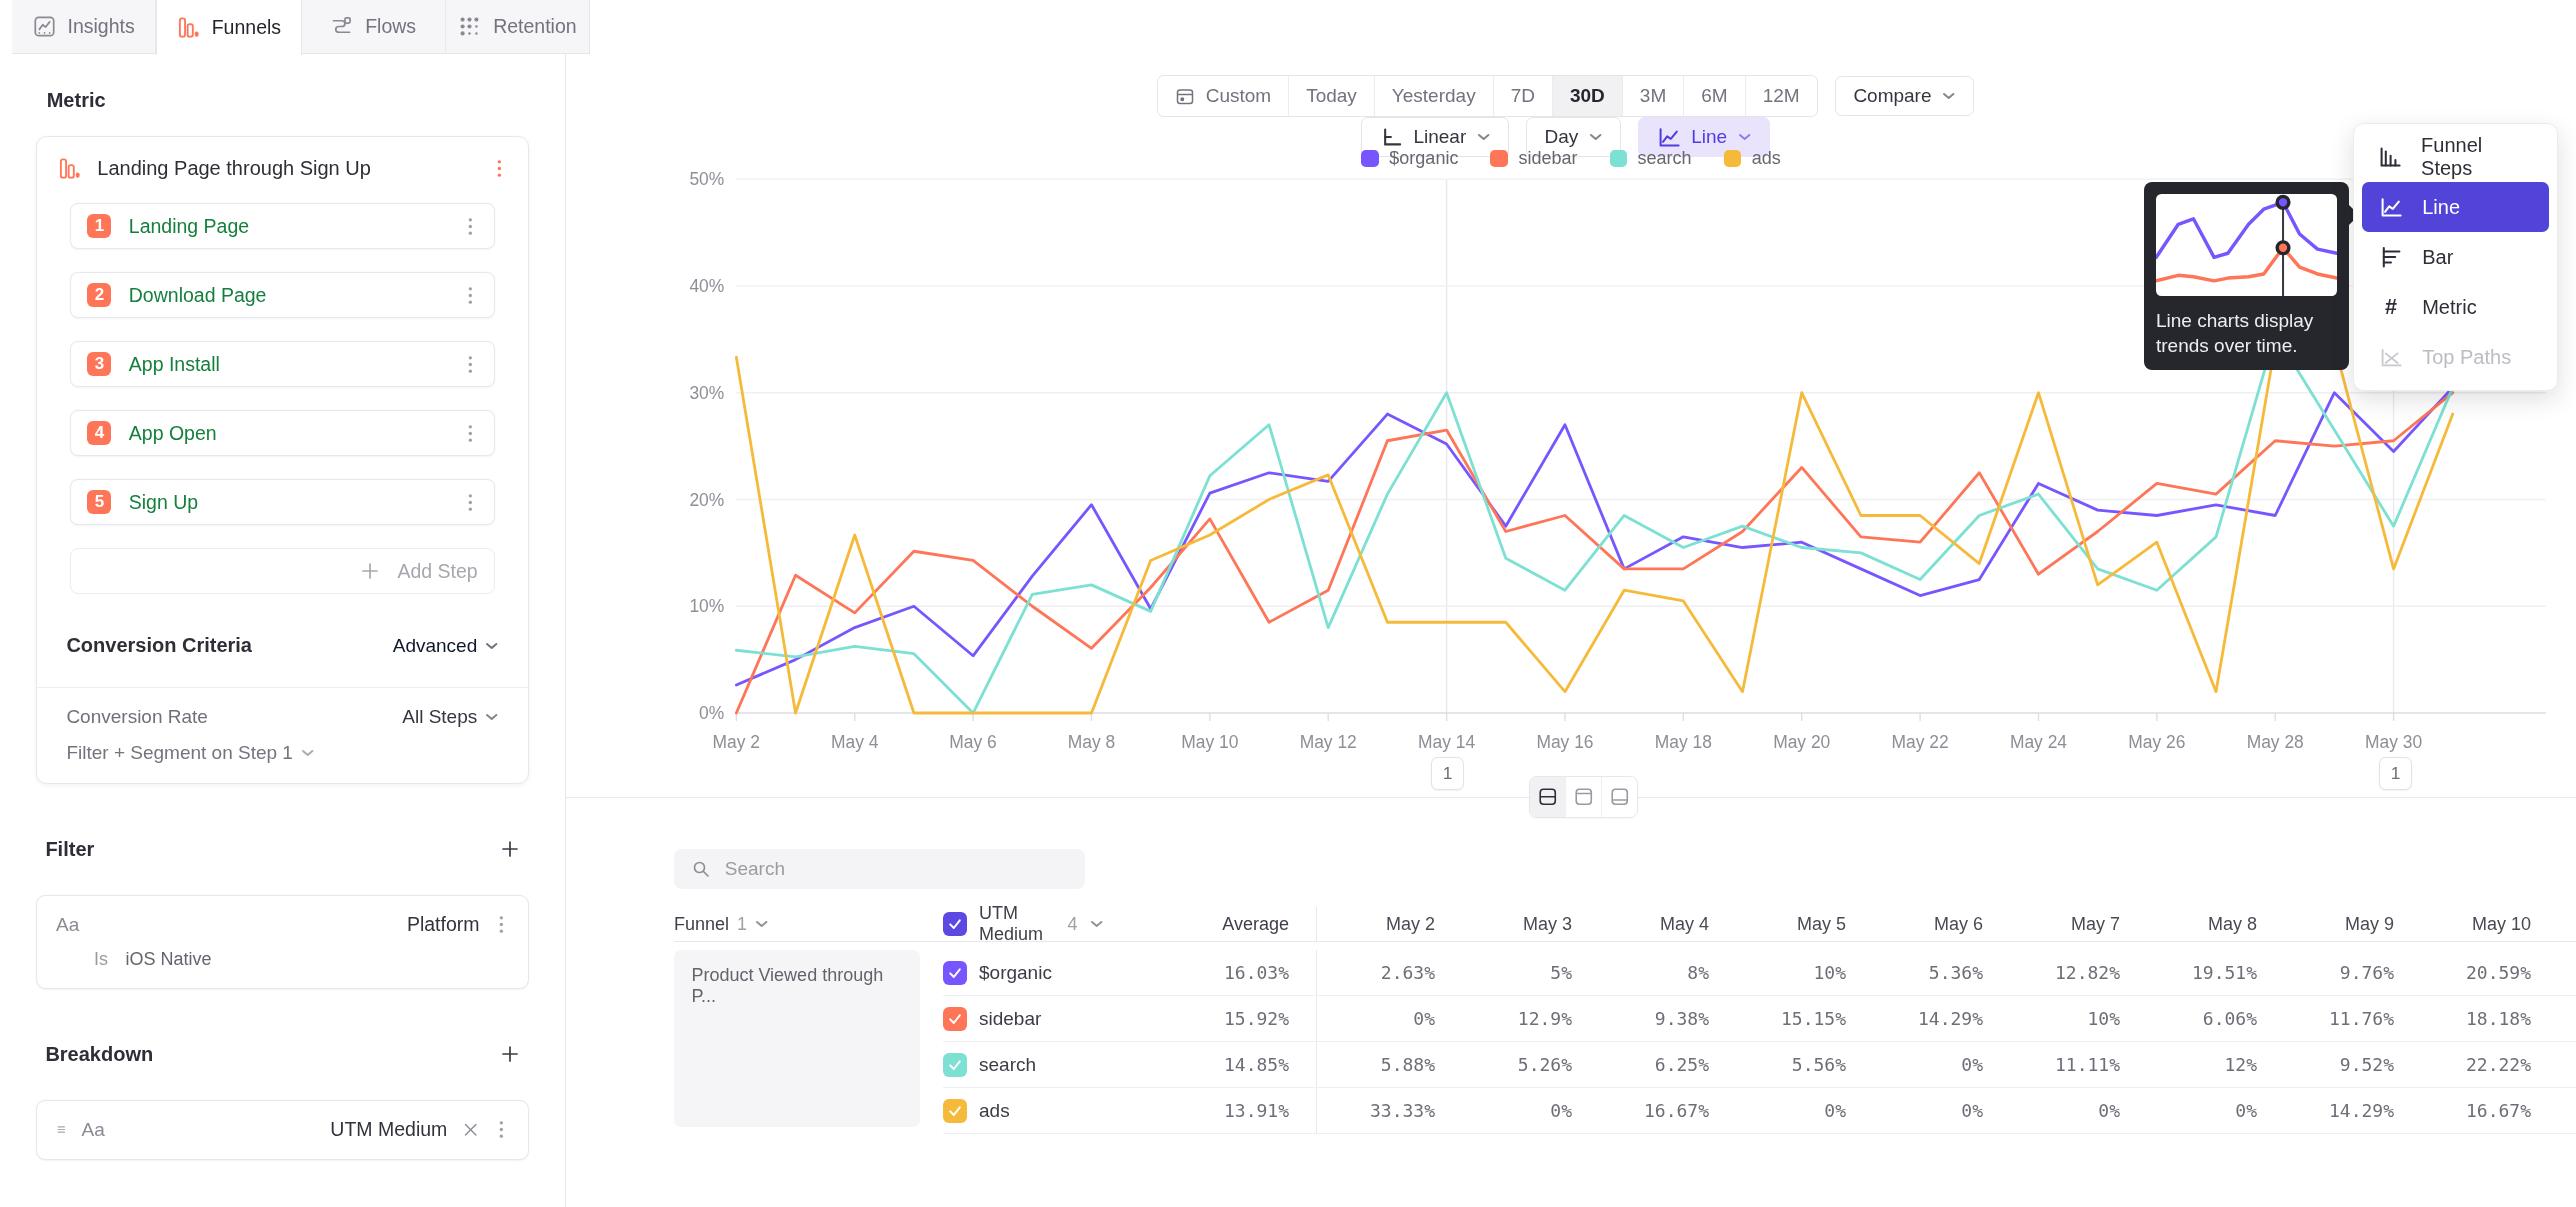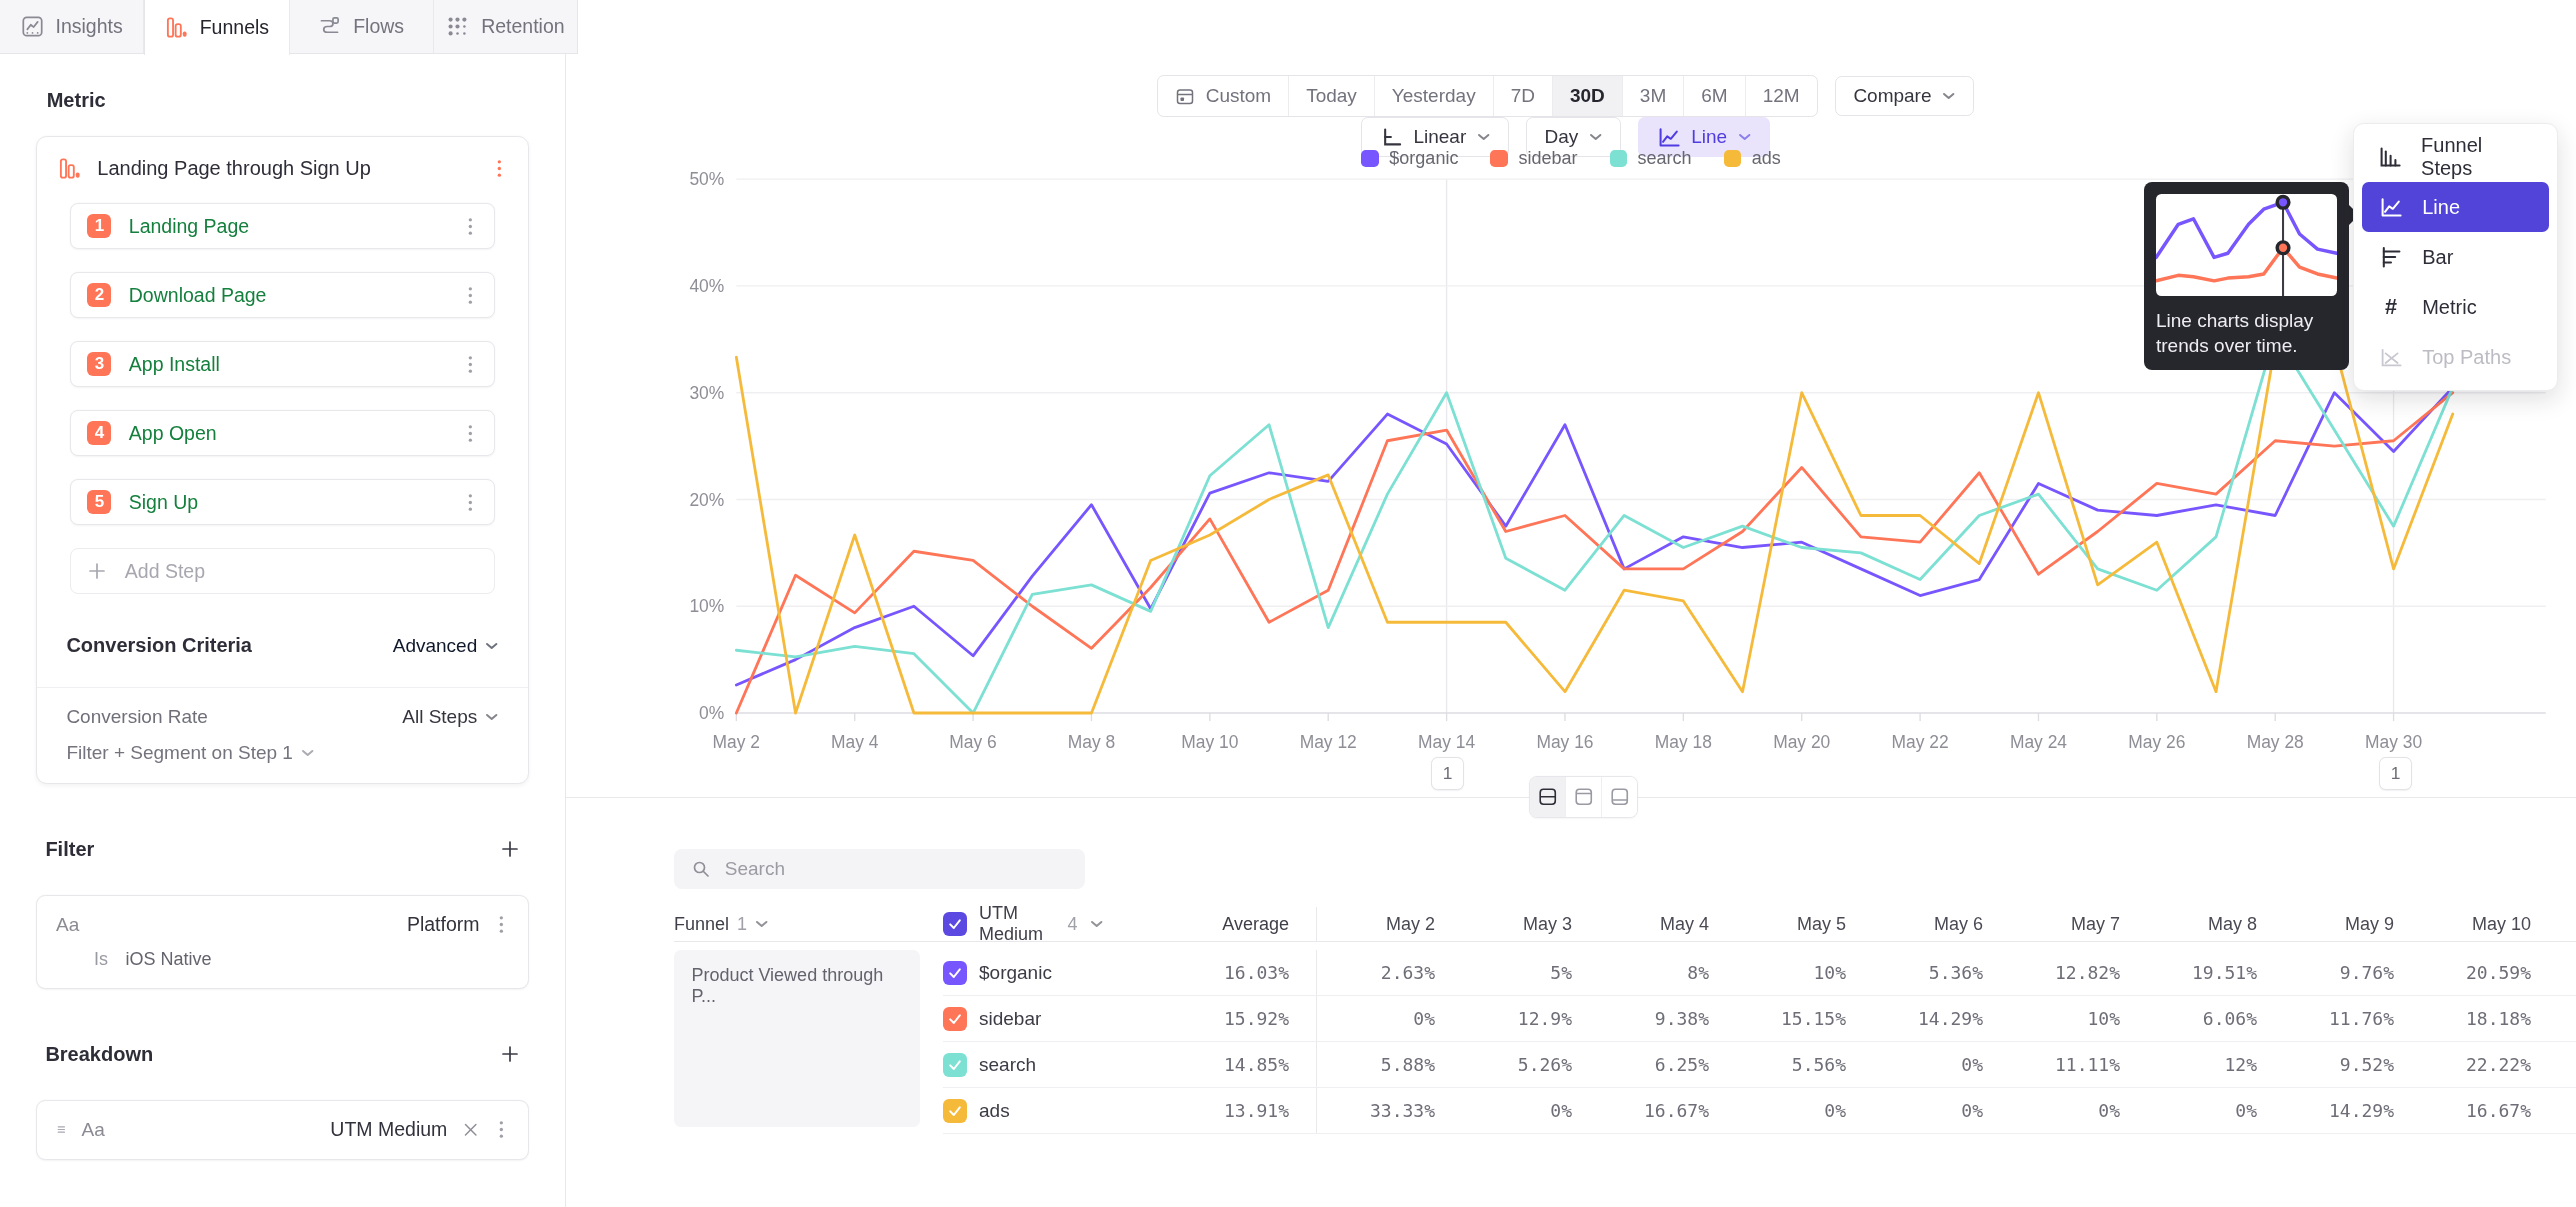--- a/index.html
+++ b/index.html
@@ -1,21 +1,21 @@
 <!DOCTYPE html>
 <html style="font-size:10.7px"><head>
 <meta charset="utf-8">
 <style>
   html,body{margin:0;padding:0;background:#fff;}
   .screen{position:relative;width:2576px;height:1208px;background:#fff;overflow:hidden;
           font-family:"Liberation Sans","DejaVu Sans",sans-serif;color:#32323C;}
   .icon{display:inline-flex;align-items:center;justify-content:center;line-height:0;}
 
   
-  .topbar{position:absolute;left:0;top:0;width:578px;height:54px;background:#F6F6F8;
+  .topbar{position:absolute;left:12px;top:0;width:578px;height:54px;background:#F6F6F8;
           border-bottom:0.7px solid #E6E6EA;border-right:0.7px solid #E6E6EA;box-sizing:border-box;z-index:5;}
   .tabs{display:flex;height:100%;}
   .tab{flex:1;display:flex;align-items:center;justify-content:center;gap:12px;font-size:19.5px;color:#73737E;
        border-right:0.7px solid #E9E9ED;cursor:pointer;}
   .tab:last-child{border-right:none;}
   .tab .icon{color:#8A8A94;}
   .tab.active{background:#fff;color:#25252E;height:55px;margin-bottom:-0.7px;border-left:0.7px solid #E6E6EA;}
   .tab.active .icon{color:#FF7557;}
 
   
@@ -28,21 +28,21 @@
   .card-head{display:flex;align-items:center;gap:16px;padding:2.7px 1.3px 0;}
   .card-head .icon{color:#FF7557;}
   .card-title{flex:1;font-size:20px;color:#2E2E38;}
   .kebab{color:#A0A0A8;cursor:pointer;padding:0 4px;}
   .step-row{display:flex;align-items:center;gap:17.4px;height:46px;margin:23px 13.4px 0;padding:0 16px;
             border:0.7px solid #E8E8EC;border-radius:8px;background:#fff;
             box-shadow:0 0.7px 2px rgba(20,20,30,.05);box-sizing:border-box;}
   .step-badge{width:24px;height:24px;border-radius:6px;background:#FF7557;color:#fff;font-size:17px;
               font-weight:700;display:flex;align-items:center;justify-content:center;flex-shrink:0;}
   .step-label{flex:1;font-size:19.5px;color:#15803d;}
-  .add-step{color:#A7A7AF;box-shadow:none;border-color:#ECECEF;cursor:pointer;}
+  .add-step{color:#A7A7AF;box-shadow:none;border-color:#ECECEF;cursor:pointer;justify-content:flex-end;}
   .add-step .add-label{font-size:19.5px;}
   .add-step .icon{color:#A7A7AF;}
   .cc-row{display:flex;align-items:center;justify-content:space-between;margin:40px 9.4px 0;}
   .adv{display:flex;align-items:center;gap:8px;font-size:19px;color:#0f172a;cursor:pointer;}
   .window-row{gap:14.8px;font-size:19.5px;color:#32323C;cursor:pointer;}
   .window-row .icon{color:#7E7E88;}
   .card-divider{height:0.7px;background:#EFEFF1;margin:29.5px -20px 0;}
   .rate-row{display:flex;align-items:center;justify-content:space-between;margin:19px 9.4px 0;}
   .gray-label{font-size:19px;color:#70707A;}
   .dark-dd{display:flex;align-items:center;gap:8px;font-size:19px;color:#35353F;cursor:pointer;}

